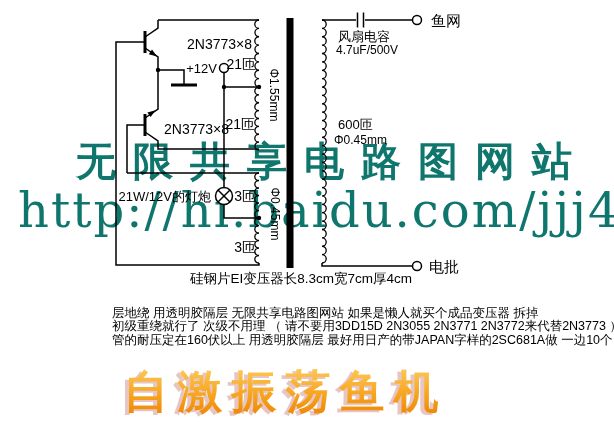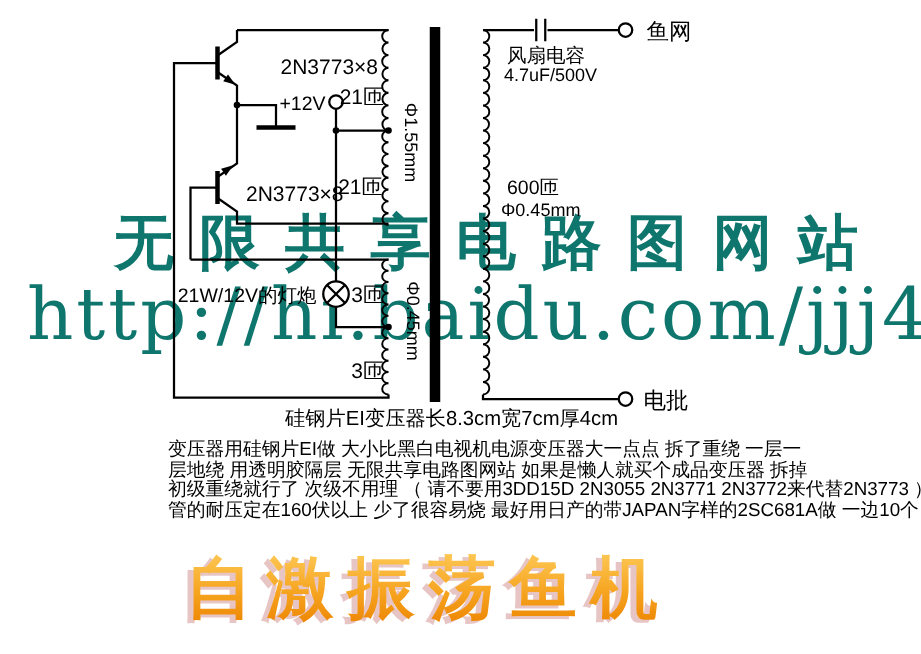--- a/index.html
+++ b/index.html
@@ -122,20 +122,19 @@
     <text x="211" y="201" font-size="13" text-anchor="end">21W/12V的灯炮</text>
     <text x="431" y="26" font-size="15">鱼网</text>
     <text x="338" y="41" font-size="13">风扇电容</text>
     <text x="336" y="54" font-size="12">4.7uF/500V</text>
     <text x="338" y="129" font-size="13">600匝</text>
     <text x="334" y="144" font-size="12">Φ0.45mm</text>
     <text x="429" y="272" font-size="15">电批</text>
     <text x="190" y="283" font-size="13.5">硅钢片EI变压器长8.3cm宽7cm厚4cm</text>
   </svg>
 
-  <div class="note" style="top:291px;">变压器用硅钢片EI做 大小比黑白电视机电源变压器大一点点 拆了重绕 一层一</div>
   <div class="note" style="top:304.5px;">层地绕 用透明胶隔层 无限共享电路图网站 如果是懒人就买个成品变压器 拆掉</div>
   <div class="note" style="top:318px;">初级重绕就行了 次级不用理 （ 请不要用3DD15D 2N3055 2N3771 2N3772来代替2N3773 ）</div>
-  <div class="note" style="top:331.5px;">管的耐压定在160伏以上 少了很容易烧 最好用日产的带JAPAN字样的2SC681A做 一边10个</div>
+  <div class="note" style="top:331.5px;">管的耐压定在160伏以上 用透明胶隔层 最好用日产的带JAPAN字样的2SC681A做 一边10个</div>
 
   <div id="title">自激振荡鱼机</div>
 
 </div>
 
 </body></html>

